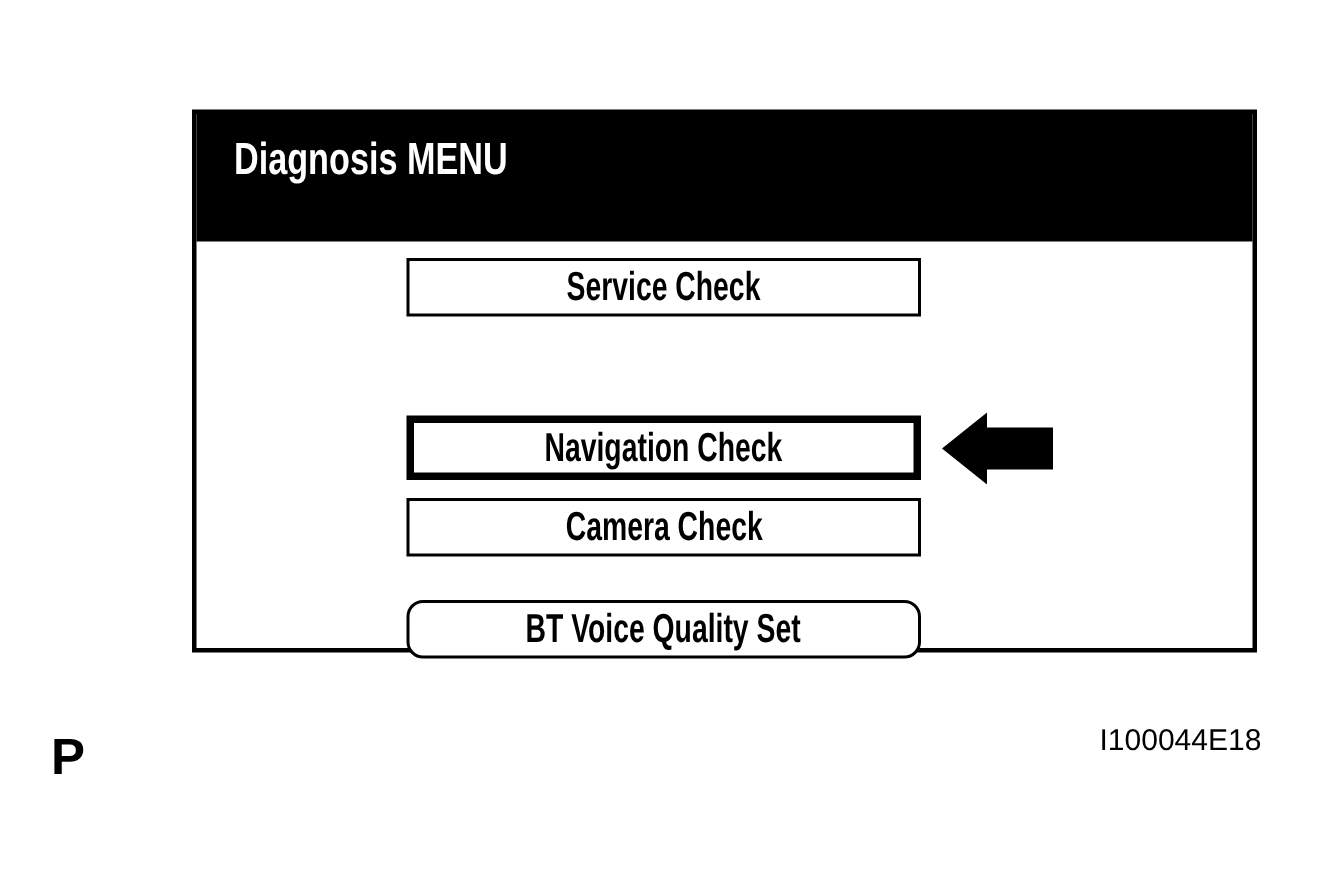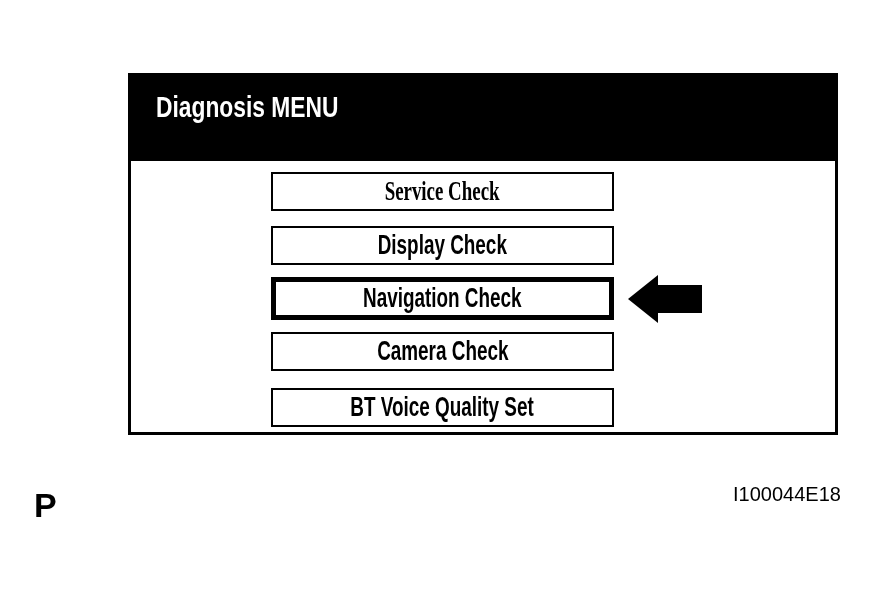--- a/index.html
+++ b/index.html
@@ -57,25 +57,25 @@
     height: 43px;
   }
   .btn-label {
     font-weight: bold;
     font-size: 27px;
     color: #000000;
     transform: scaleX(0.70);
     transform-origin: center center;
     white-space: nowrap;
   }
-  .pos-btn-0 { top: 96px; font-family: Liberation Serif, serif; }
+  .pos-btn-0 { top: 96px; }
   .pos-btn-1 { top: 150px; }
   .pos-btn-2 { top: 201px; }
   .pos-btn-3 { top: 256px; }
-  .pos-btn-4 { top: 312px; }
+  .pos-btn-4 { top: 324px; border-radius: 11px; }
 
   
   .selection-arrow {
     position: absolute;
     left: 497px; top: 199px;
     width: 74px; height: 48px;
   }
   .selection-arrow svg { display: block; width: 100%; height: 100%; }
 
   
@@ -100,23 +100,20 @@
 <div class="screen">
 
   <div class="screen-header">
     <div class="screen-title">Diagnosis MENU</div>
   </div>
 
   <div class="menu-button pos-btn-0">
     <span class="btn-label">Service Check</span>
   </div>
 
-  <div class="menu-button pos-btn-1">
-    <span class="btn-label">Display Check</span>
-  </div>
 
   <div class="menu-button pos-btn-2 selected">
     <span class="btn-label">Navigation Check</span>
   </div>
 
   <div class="menu-button pos-btn-3">
     <span class="btn-label">Camera Check</span>
   </div>
 
   <div class="menu-button pos-btn-4">

